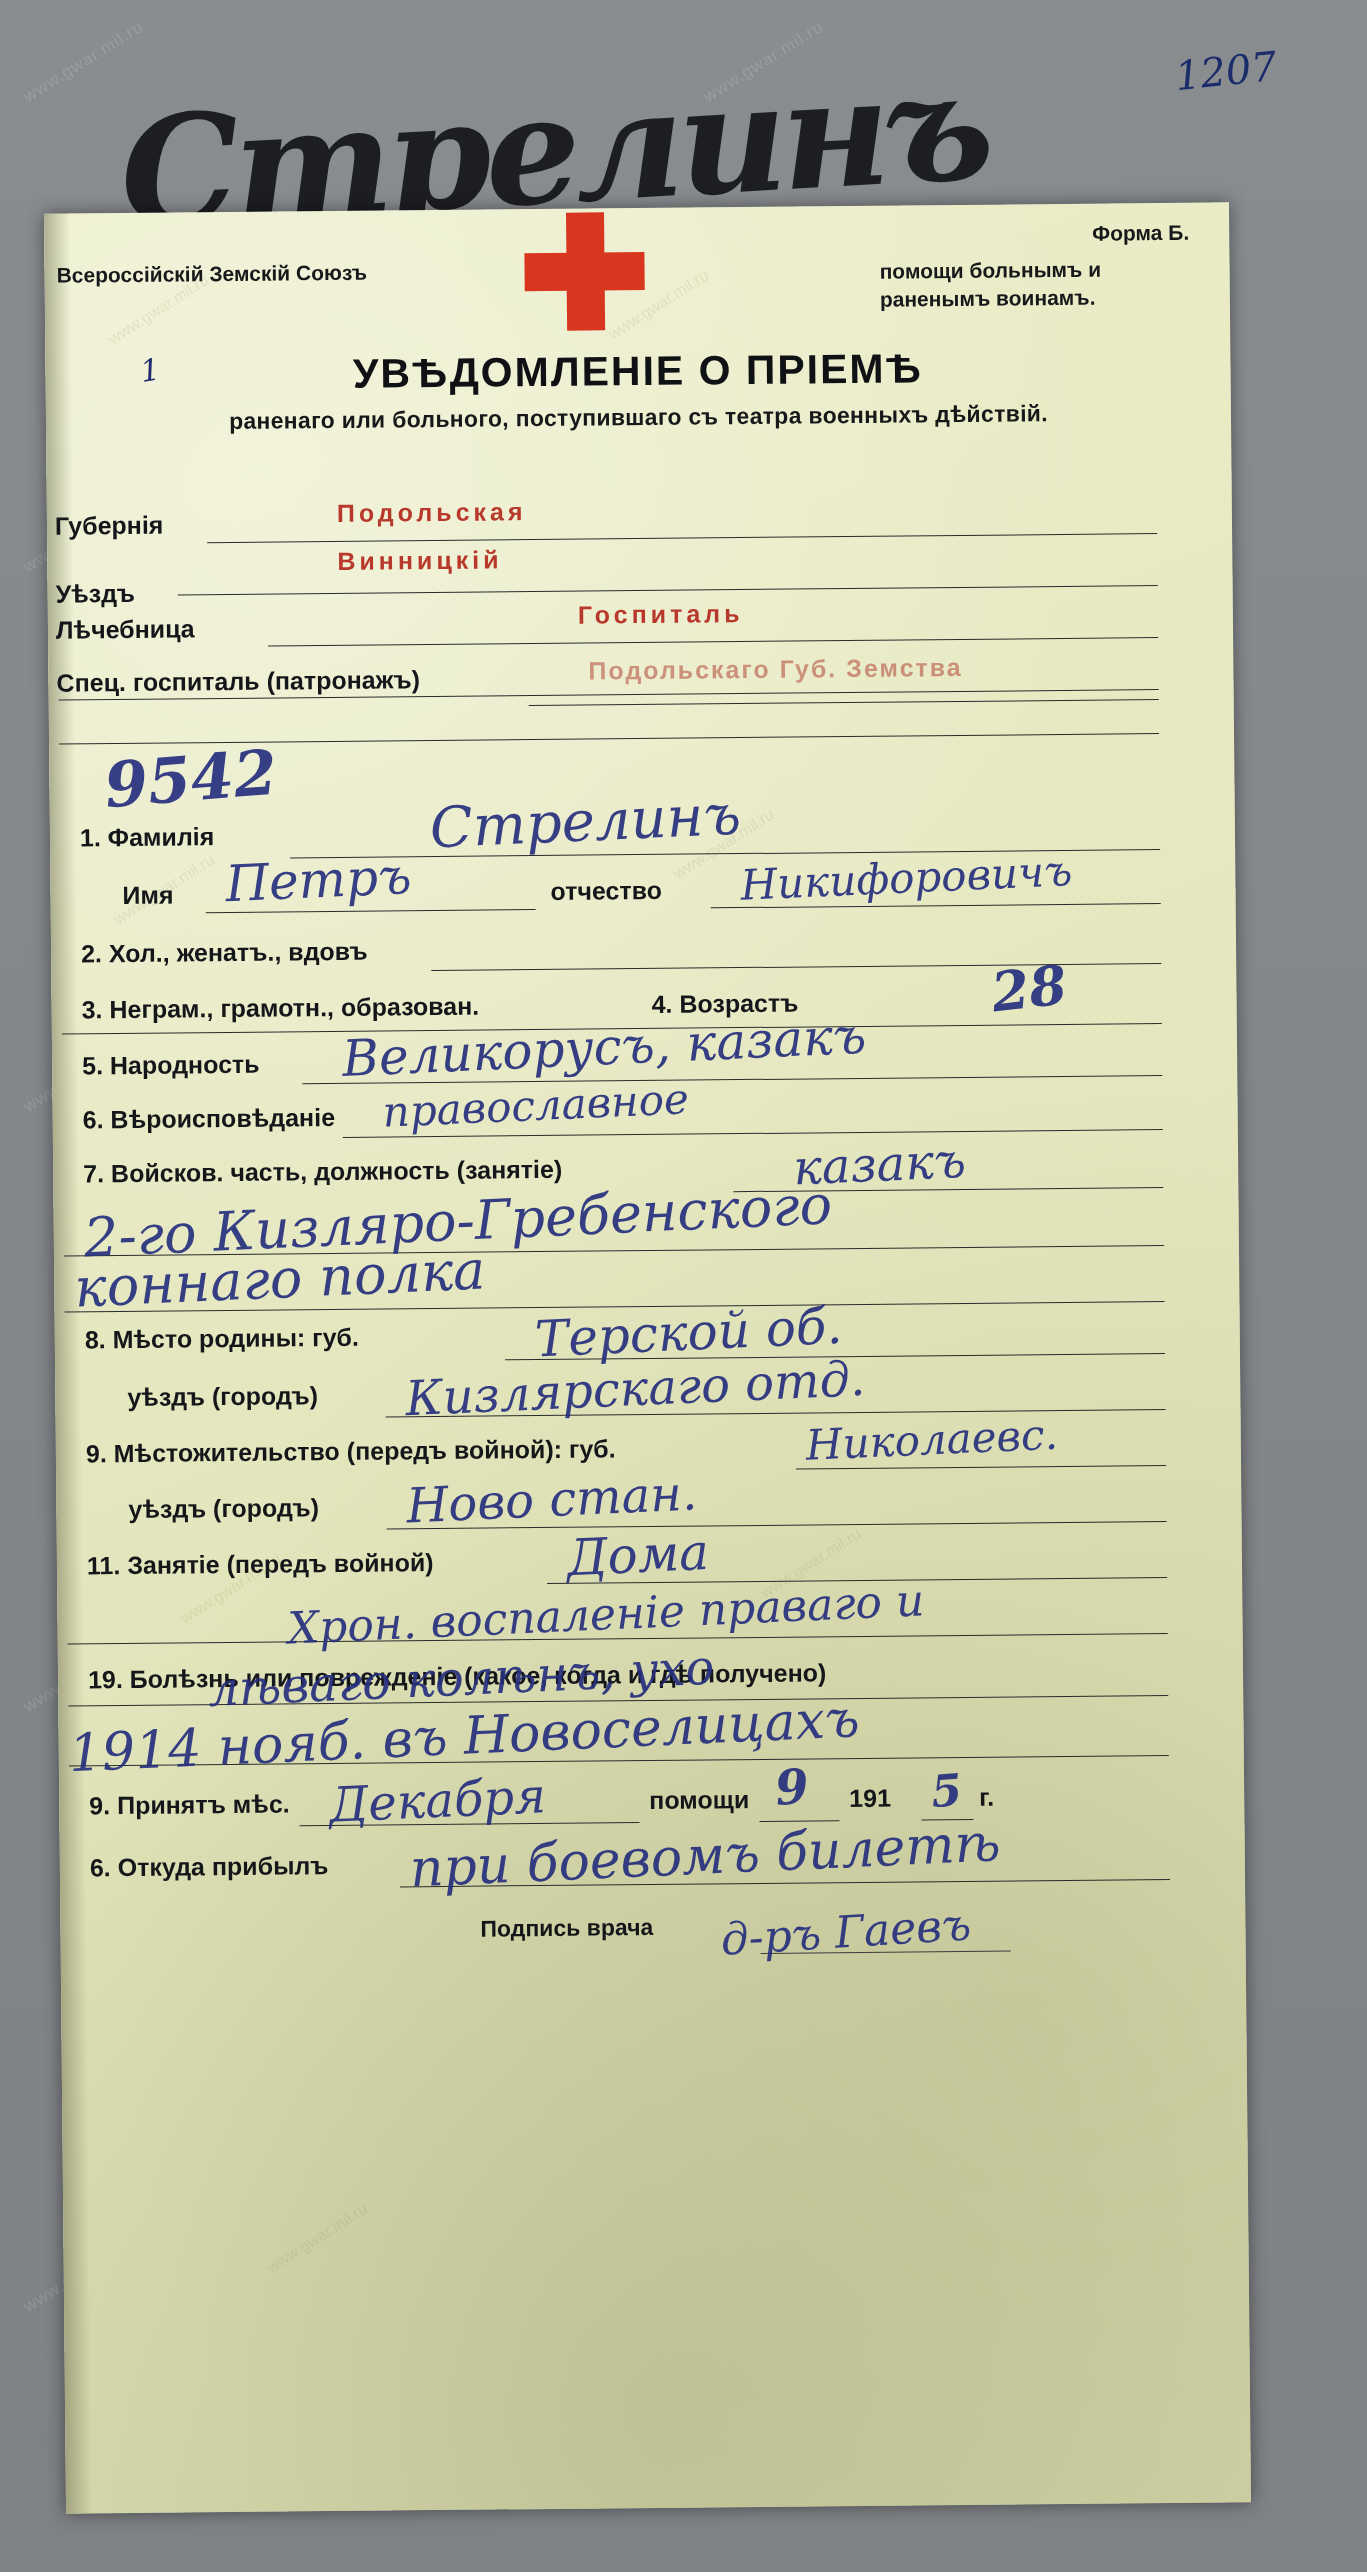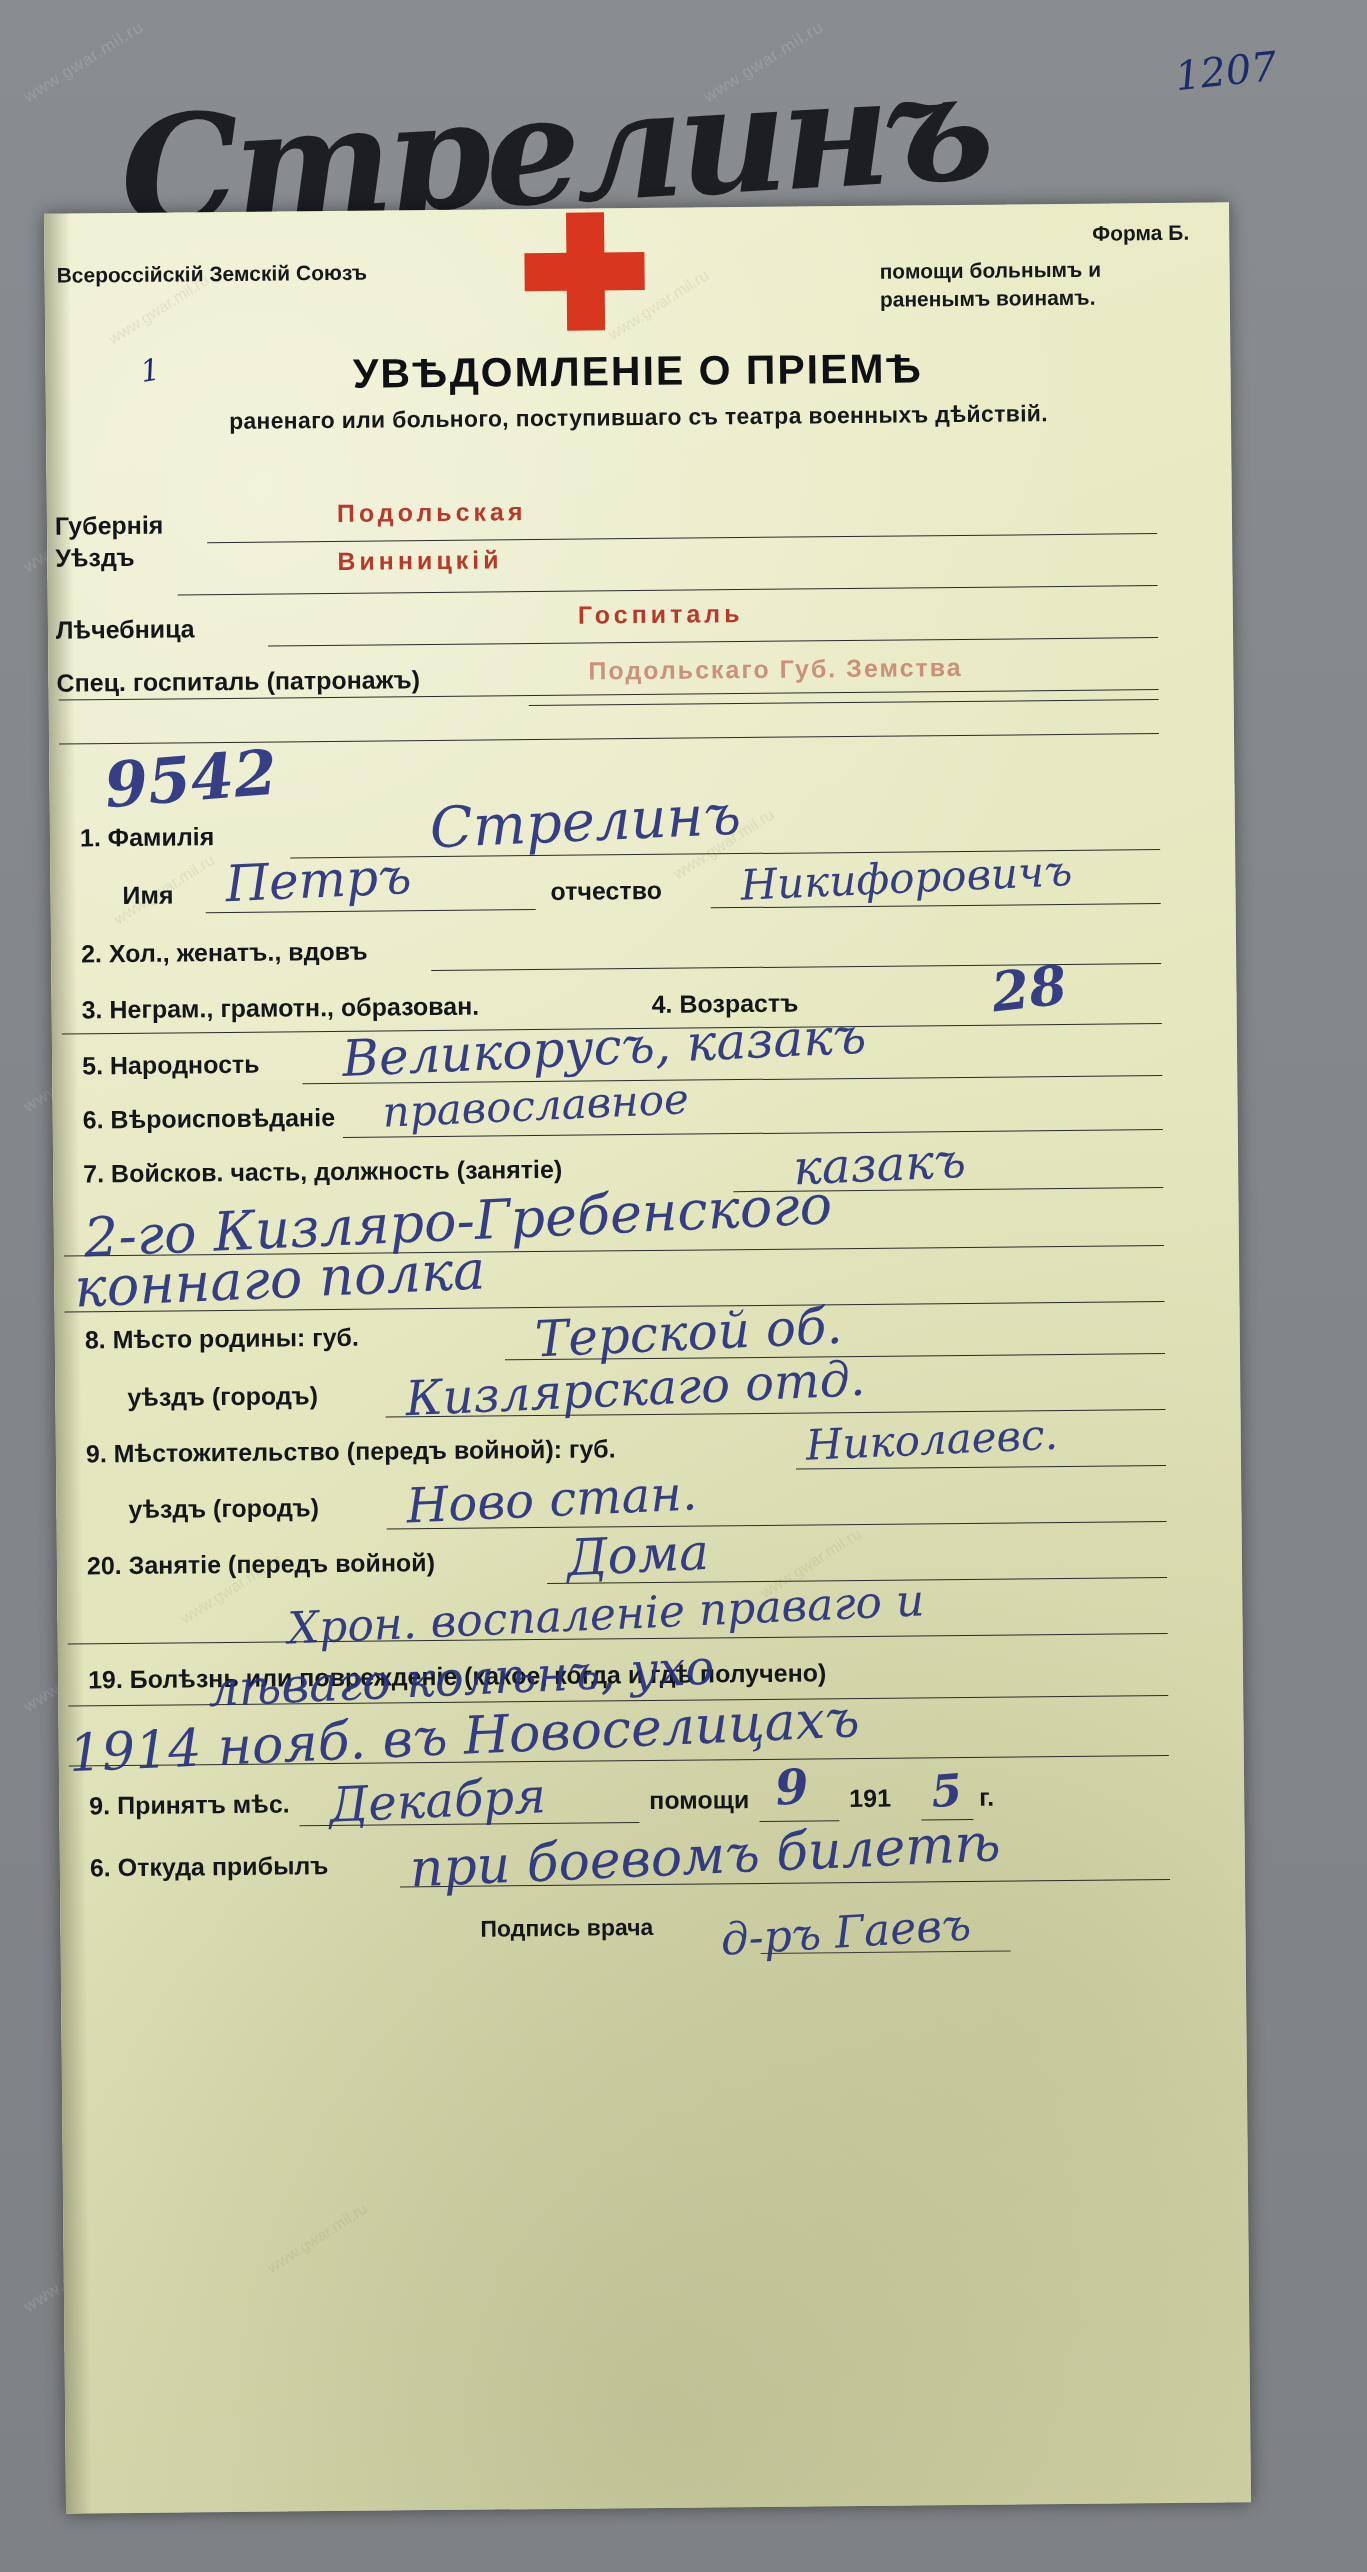--- a/index.html
+++ b/index.html
@@ -138,21 +138,21 @@
   <div class="pr" id="rightorg">помощи больнымъ и раненымъ воинамъ.</div>
   <div id="cross"></div>
   <div id="mark1">1</div>
   <div class="pr" id="title">УВѢДОМЛЕНІЕ О ПРІЕМѢ</div>
   <div class="pr" id="subtitle">раненаго или больного, поступившаго съ театра военныхъ дѣйствій.</div>
 
   <div class="lbl" style="left:8px;top:298px;">Губернія</div>
   <div class="rule" style="left:160px;top:330px;width:950px;"></div>
   <div class="red" style="left:290px;top:288px;">Подольская</div>
 
-  <div class="lbl" style="left:8px;top:330px;text-align:right;">Уѣздъ</div>
+  <div class="lbl" style="left:8px;top:366px;text-align:right;">Уѣздъ</div>
   <div class="rule" style="left:130px;top:382px;width:980px;"></div>
   <div class="red" style="left:290px;top:336px;">Винницкій</div>
 
   <div class="lbl" style="left:8px;top:402px;">Лѣчебница</div>
   <div class="rule" style="left:220px;top:434px;width:890px;"></div>
   <div class="red" style="left:530px;top:392px;">Госпиталь</div>
 
   <div class="rule" style="left:10px;top:486px;width:1100px;"></div>
   <div class="red faded" style="left:540px;top:448px;">Подольскаго Губ. Земства</div>
 
@@ -232,21 +232,21 @@
     <span>Мѣстожительство (передъ войной): губ.</span>
   </div>
   <div class="rule" style="left:740px;top:1262px;width:370px;"></div>
   <div class="hw" style="left:750px;top:1210px;font-size:42px;transform:rotate(-2deg);">Николаевс.</div>
 
   <div class="lbl" style="left:72px;top:1282px;">уѣздъ (городъ)</div>
   <div class="rule" style="left:330px;top:1318px;width:780px;"></div>
   <div class="hw" style="left:350px;top:1262px;font-size:48px;transform:rotate(-2deg);">Ново стан.</div>
 
   <div class="lbl" style="left:30px;top:1338px;">
-    <span>20.</span>
+    <span>11.</span>
     <span>Занятіе (передъ войной)</span>
   </div>
   <div class="rule" style="left:490px;top:1374px;width:620px;"></div>
   <div class="hw" style="left:510px;top:1318px;font-size:50px;transform:rotate(-2deg);">Дома</div>
 
   <div class="rule" style="left:10px;top:1430px;width:1100px;"></div>
   <div class="hw" style="left:230px;top:1380px;font-size:44px;transform:rotate(-2deg);">Хрон. воспаленіе праваго и</div>
 
   <div class="lbl" style="left:30px;top:1452px;">
     <span>19.</span>

